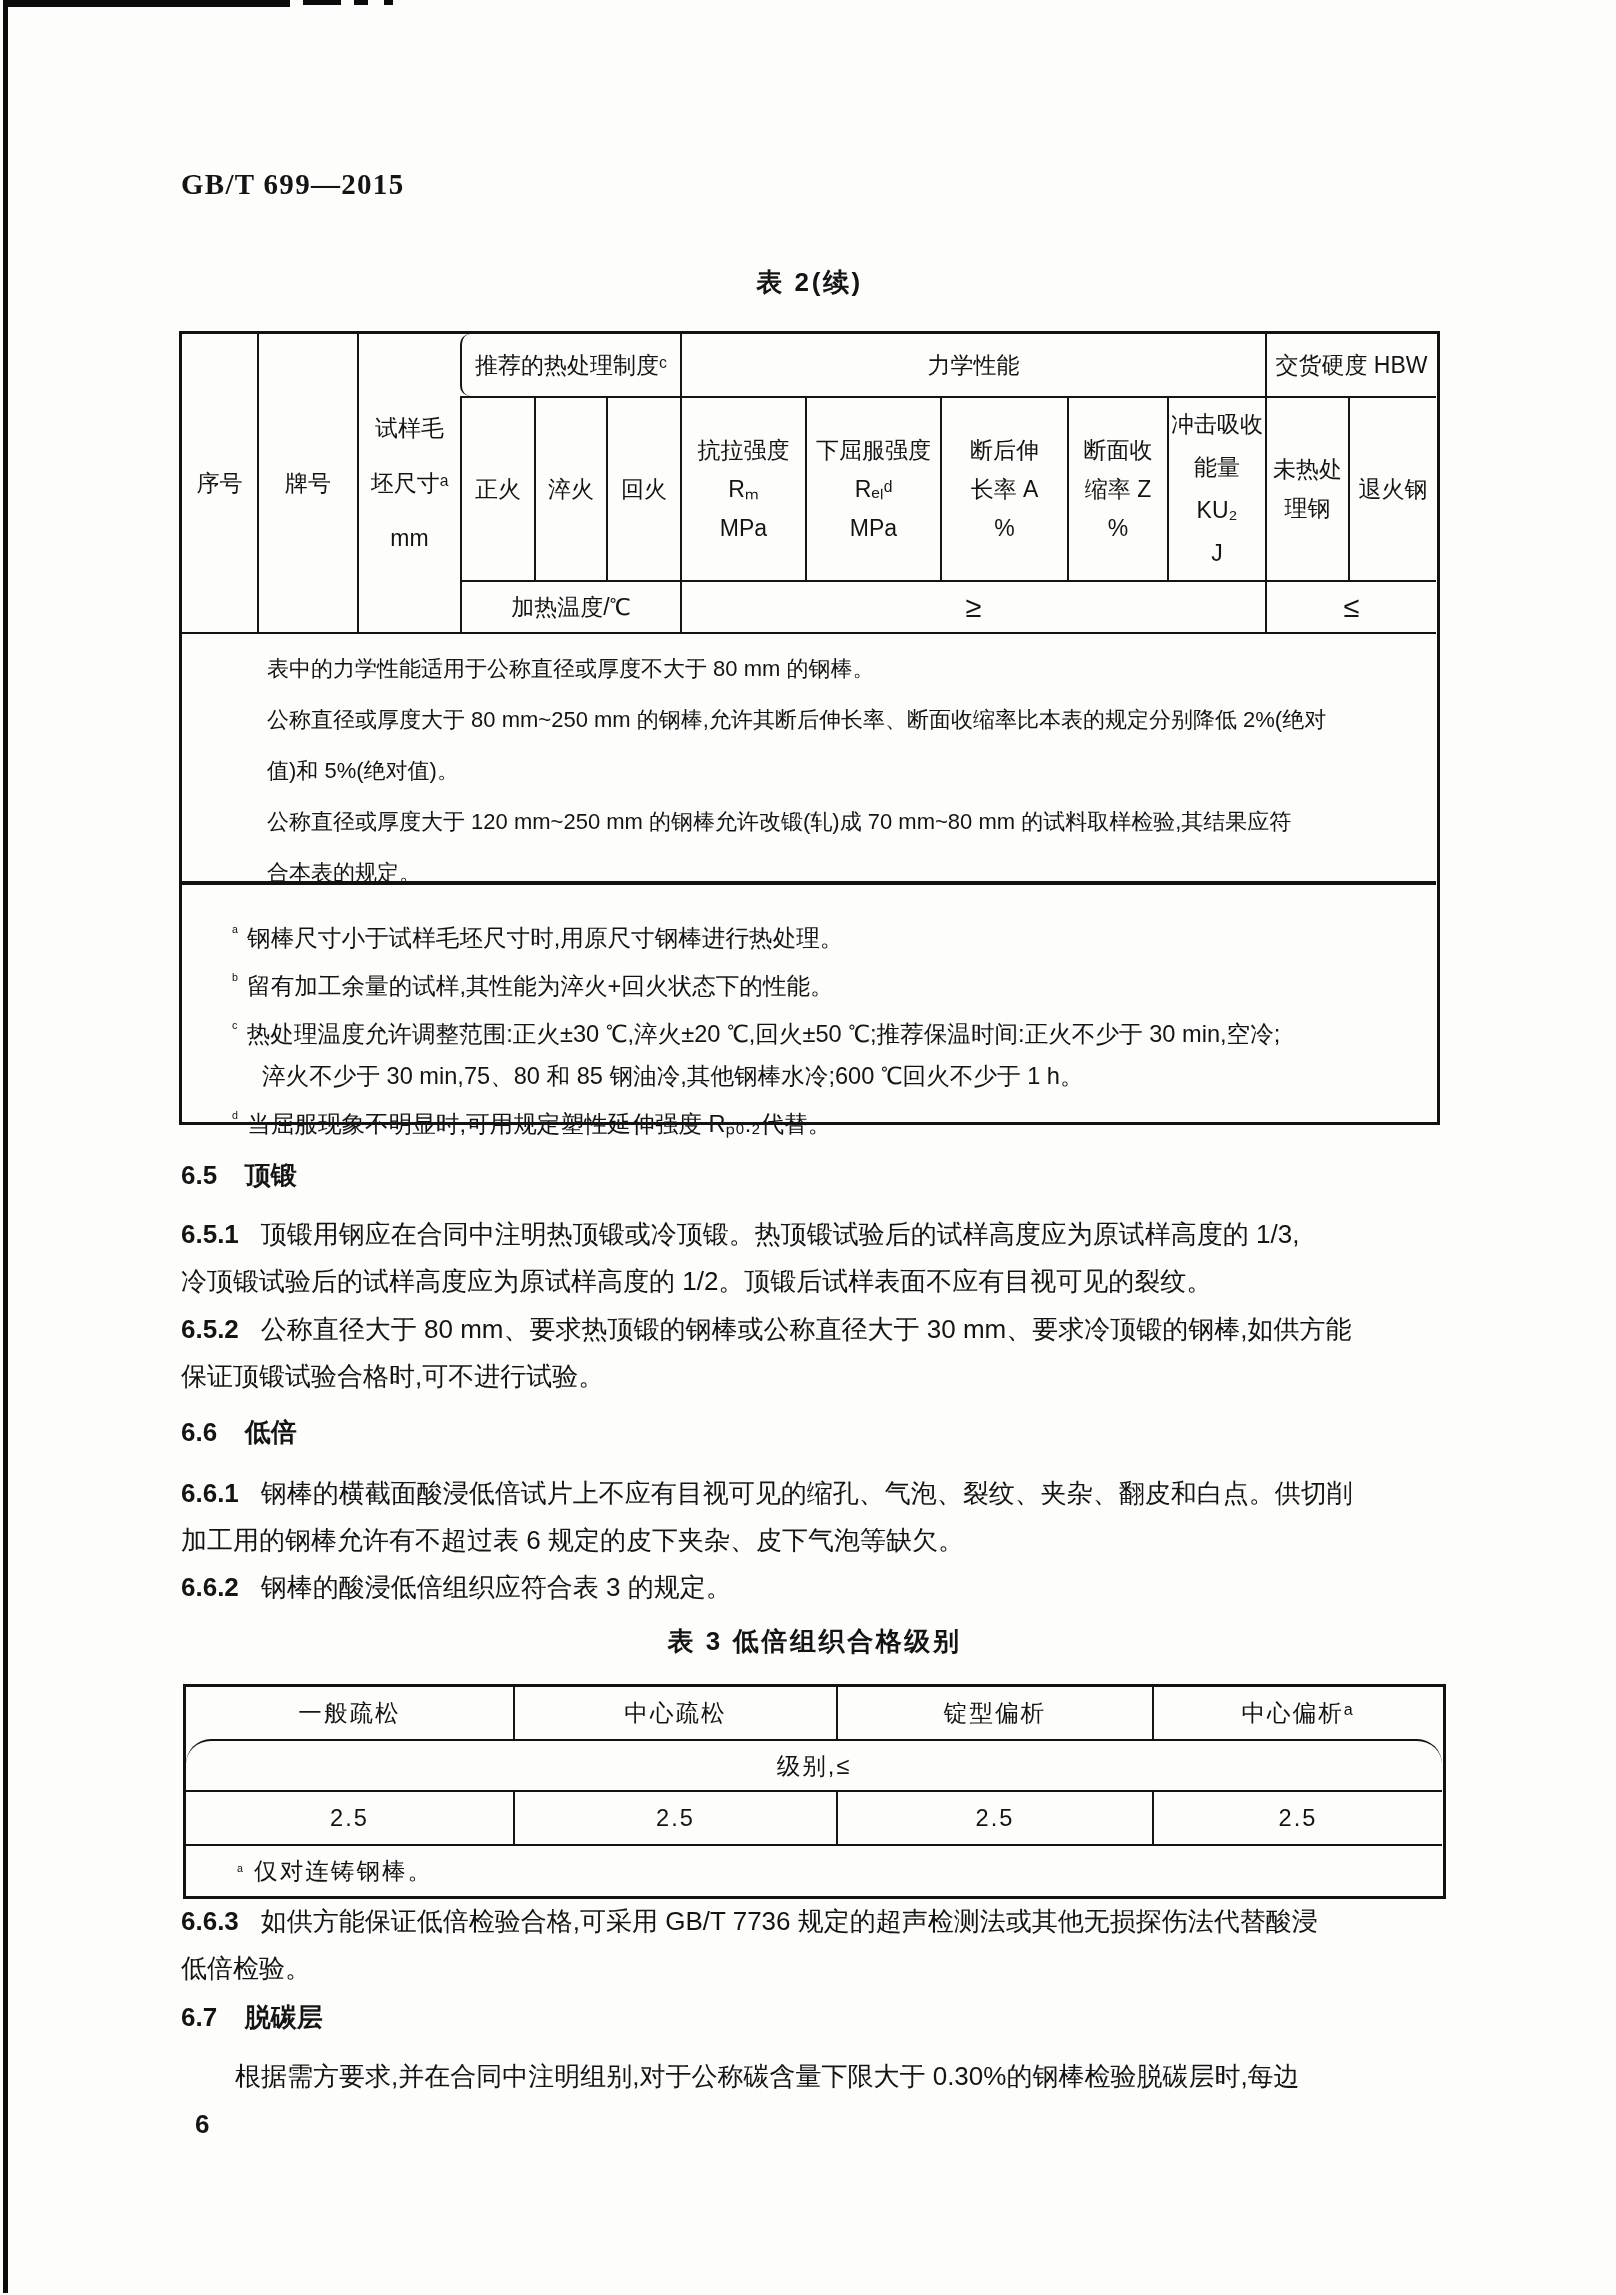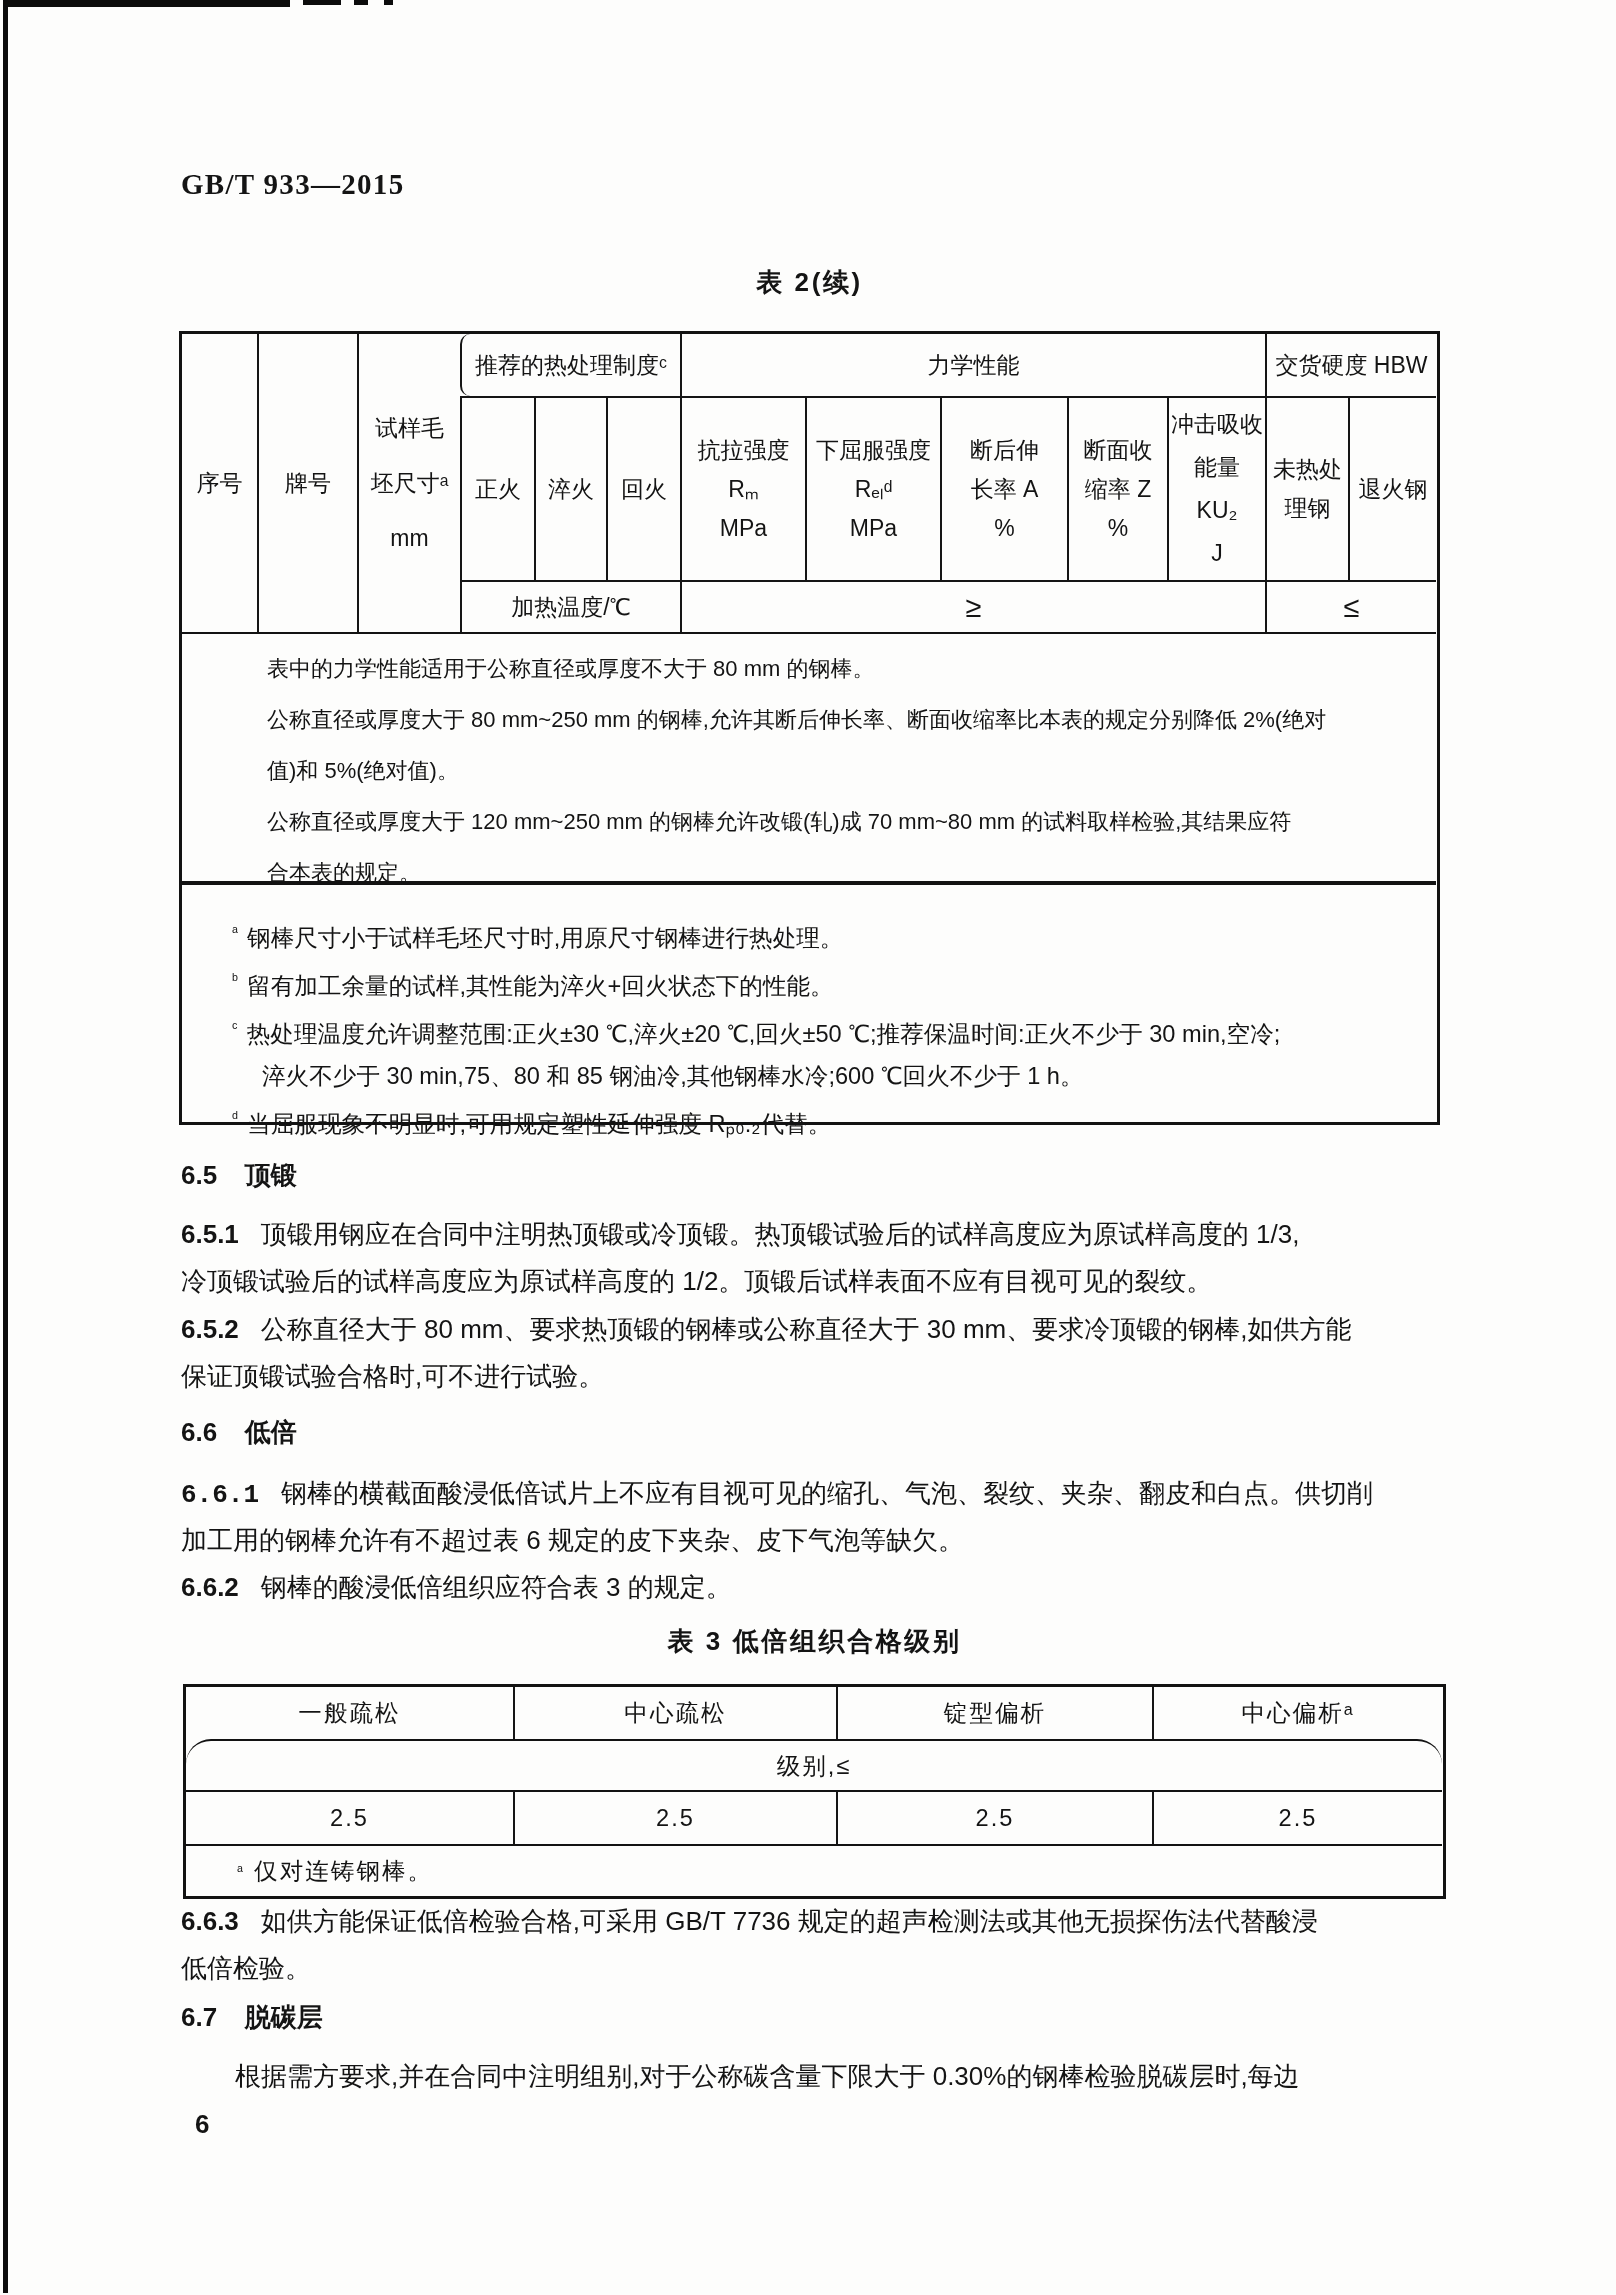--- a/index.html
+++ b/index.html
@@ -88,21 +88,21 @@
 <body>
 
 <div class="page">
 
   <div class="abs edge-left"></div>
   <div class="abs edge-top"></div>
   <div class="abs edge-dash1"></div>
   <div class="abs edge-dash2"></div>
   <div class="abs edge-dash3"></div>
 
-  <div class="abs std-code">GB/T 933—2015</div>
+  <div class="abs std-code">GB/T 699—2015</div>
 
   <div class="abs tbl-title">表 2(续)</div>
 
   <div class="abs t2">
 
     <div class="cell c-xuhao">序号</div>
     <div class="cell c-paihao bl">牌号</div>
     <div class="cell c-sample bl">
       <div>试样毛</div>
       <div>坯尺寸ᵃ</div>
@@ -178,21 +178,21 @@
   </div>
   <div class="abs pline" style="top:1264px;">冷顶锻试验后的试样高度应为原试样高度的 1/2。顶锻后试样表面不应有目视可见的裂纹。</div>
   <div class="abs pline" style="top:1312px;">
     <span class="pnum">6.5.2</span><span class="ptext">公称直径大于 80 mm、要求热顶锻的钢棒或公称直径大于 30 mm、要求冷顶锻的钢棒,如供方能</span>
   </div>
   <div class="abs pline" style="top:1359px;">保证顶锻试验合格时,可不进行试验。</div>
 
   <div class="abs h-sec" style="top:1415px;">
     <span>6.6</span><span class="h-title">低倍</span>
   </div>
-  <div class="abs pline" style="top:1476px;font-family:Liberation Mono, monospace;">
+  <div class="abs pline" style="top:1476px;">
     <span class="pnum">6.6.1</span><span class="ptext">钢棒的横截面酸浸低倍试片上不应有目视可见的缩孔、气泡、裂纹、夹杂、翻皮和白点。供切削</span>
   </div>
   <div class="abs pline" style="top:1523px;">加工用的钢棒允许有不超过表 6 规定的皮下夹杂、皮下气泡等缺欠。</div>
   <div class="abs pline" style="top:1570px;">
     <span class="pnum">6.6.2</span><span class="ptext">钢棒的酸浸低倍组织应符合表 3 的规定。</span>
   </div>
 
   <div class="abs tbl-title" style="left:183px;width:1263px;top:1624px;">表 3  低倍组织合格级别</div>
 
   <div class="abs t3">

